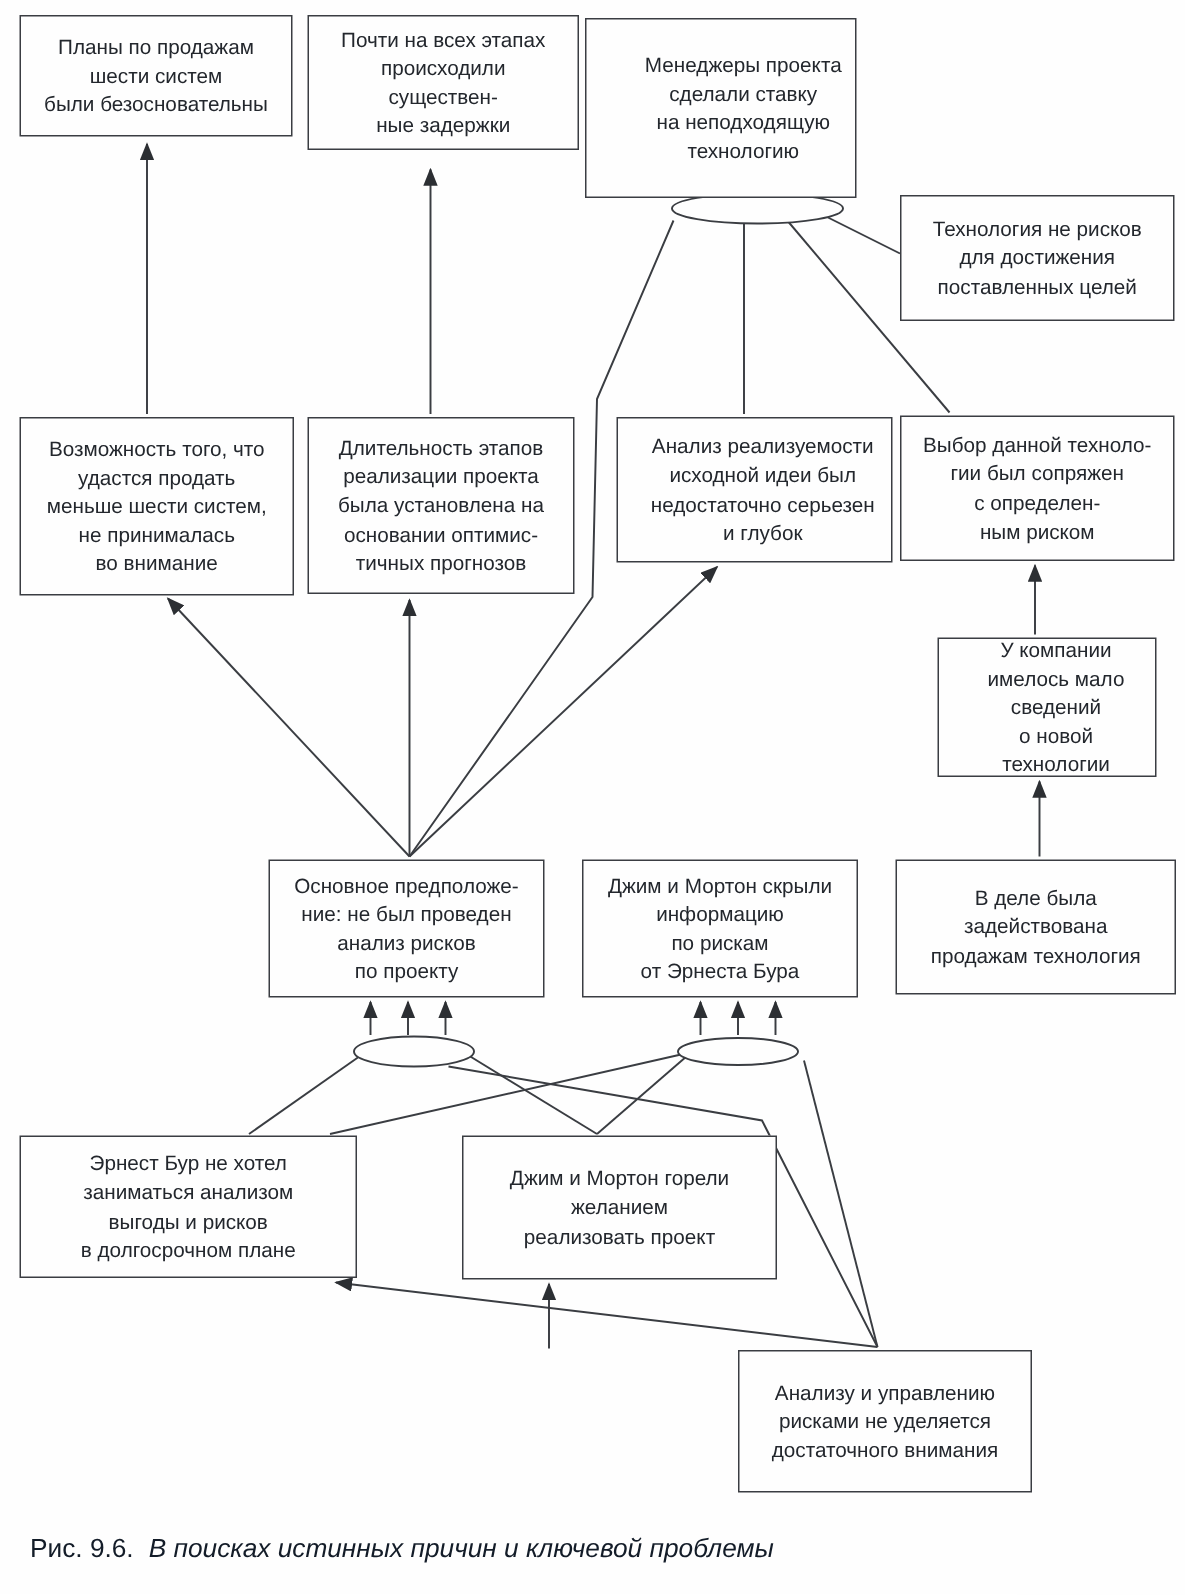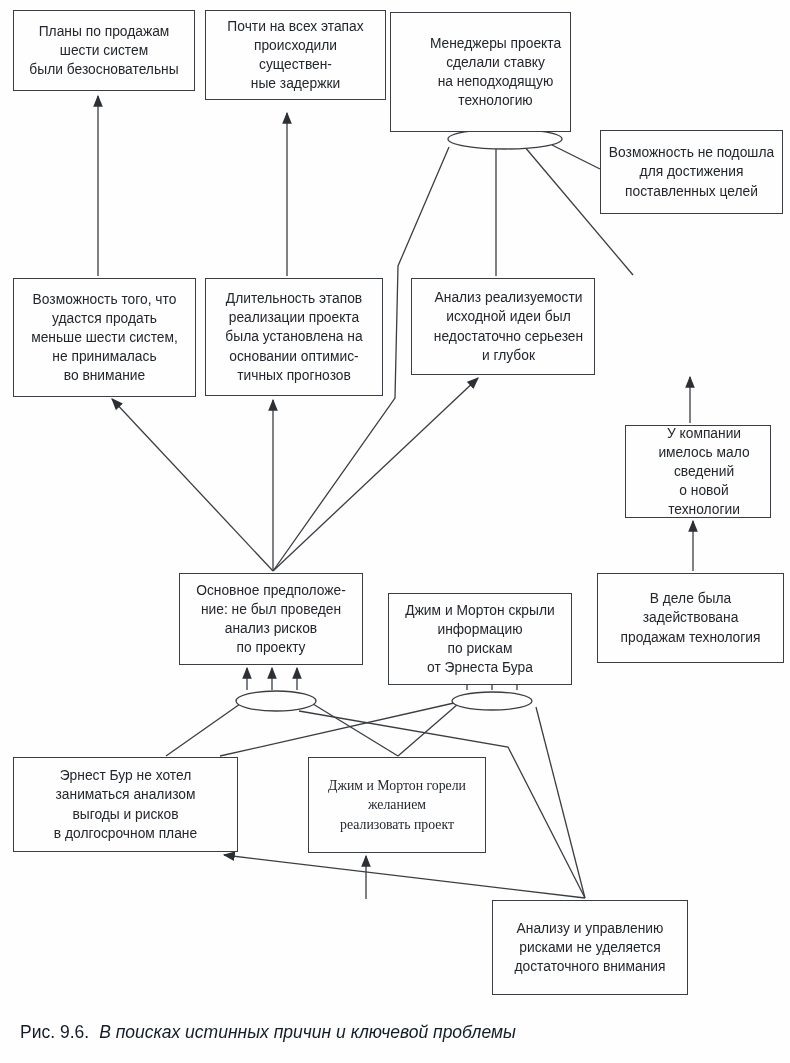--- a/index.html
+++ b/index.html
@@ -79,57 +79,61 @@
 шести систем
 были безосновательны</div>
   <div class="node" style="left:205px; top:10px;  width:181px; height:90px;">Почти на всех этапах
 происходили
 существен-
 ные задержки</div>
   <div class="node" style="left:390px; top:12px;  width:181px; height:120px;padding-left:34px;">Менеджеры проекта
 сделали ставку
 на неподходящую
 технологию</div>
-  <div class="node" style="left:600px; top:130px; width:183px; height:84px;">Возможность не подошла
+  <div class="node" style="left:600px; top:130px; width:183px; height:84px;">Технология не рисков
 для достижения
 поставленных целей</div>
   <div class="node" style="left:205px; top:278px; width:178px; height:118px;">Длительность этапов
 реализации проекта
 была установлена на
 основании оптимис-
 тичных прогнозов</div>
   <div class="node" style="left:13px;  top:278px; width:183px; height:119px;">Возможность того, что
 удастся продать
 меньше шести систем,
 не принималась
 во внимание</div>
   <div class="node" style="left:411px; top:278px; width:184px; height:97px;padding-left:15px;">Анализ реализуемости
 исходной идеи был
 недостаточно серьезен
 и глубок</div>
+  <div class="node" style="left:600px; top:277px; width:183px; height:97px;">Выбор данной техноло-
+гии был сопряжен
+с определен-
+ным риском</div>
   <div class="node" style="left:625px; top:425px; width:146px; height:93px;padding-left:16px;">У компании
 имелось мало
 сведений
 о новой технологии</div>
   <div class="node" style="left:597px; top:573px; width:187px; height:90px;">В деле была
 задействована
 продажам технология</div>
   <div class="node" style="left:179px; top:573px; width:184px; height:92px;">Основное предположе-
 ние: не был проведен
 анализ рисков
 по проекту</div>
-  <div class="node" style="left:388px; top:593px; width:184px; height:92px;">Джим и Мортон скрыли
+  <div class="node" style="left:388px; top:573px; width:184px; height:92px;">Джим и Мортон скрыли
 информацию
 по рискам
 от Эрнеста Бура</div>
   <div class="node" style="left:13px;  top:757px; width:225px; height:95px;">Эрнест Бур не хотел
 заниматься анализом
 выгоды и рисков
 в долгосрочном плане</div>
-  <div class="node" style="left:308px; top:757px; width:178px; height:96px;font-family:Liberation Serif, serif;">Джим и Мортон горели
+  <div class="node" style="left:308px; top:757px; width:210px; height:96px;">Джим и Мортон горели
 желанием
 реализовать проект</div>
   <div class="node" style="left:492px; top:900px; width:196px; height:95px;">Анализу и управлению
 рисками не уделяется
 достаточного внимания</div>
 
   <div class="caption">
     <span class="cap-label">Рис. 9.6.</span><span class="cap-text">В поисках истинных причин и ключевой проблемы</span>
   </div>
 

